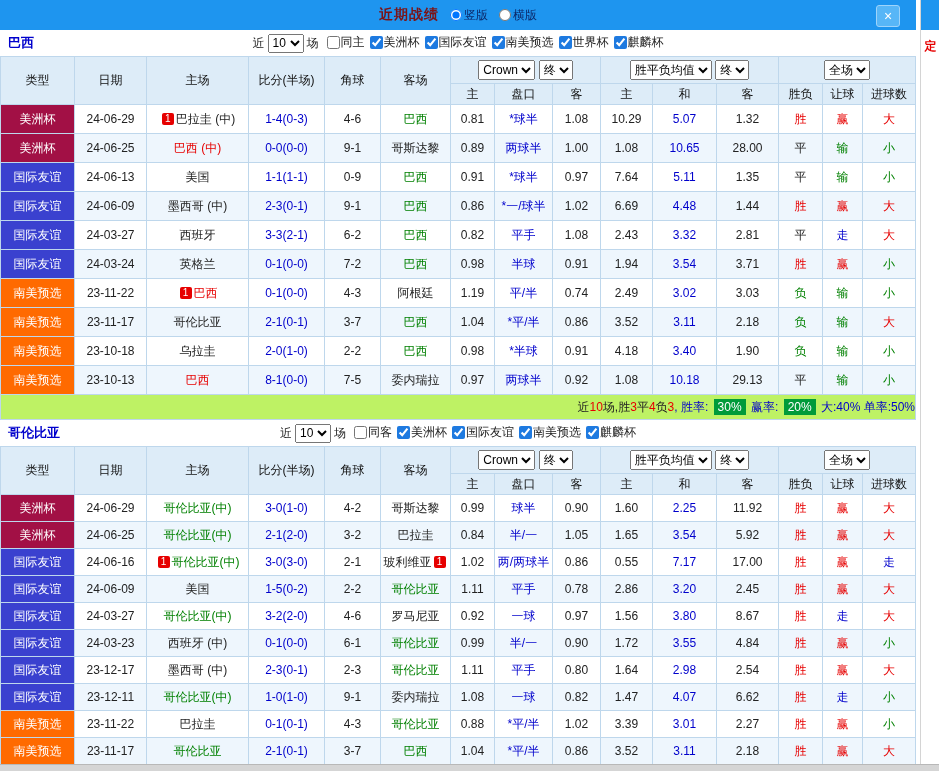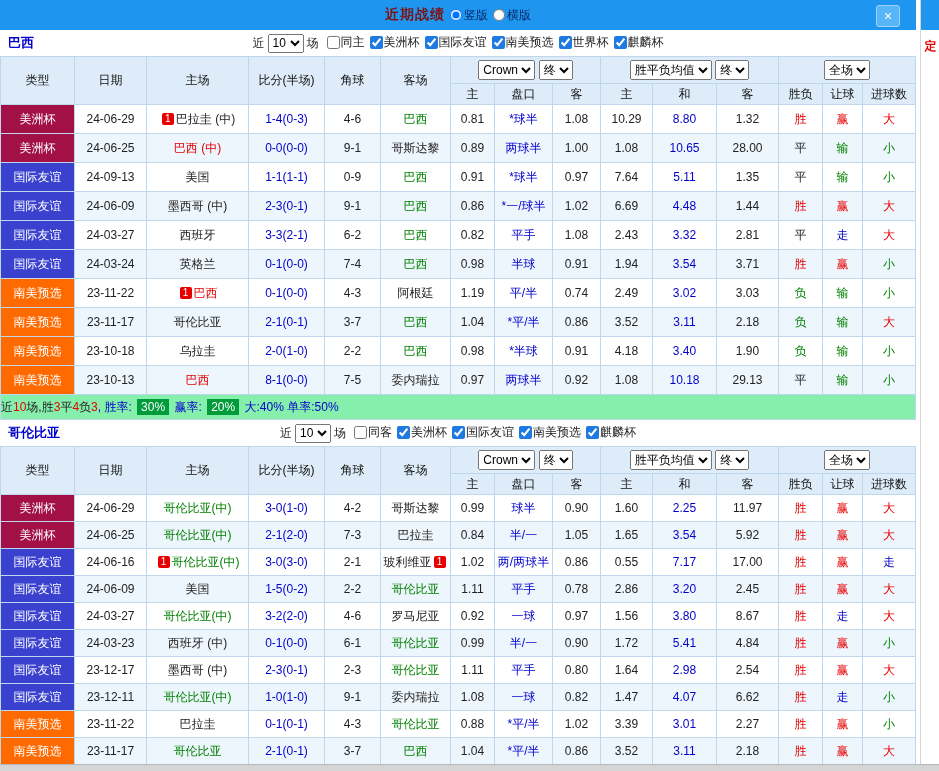--- a/index.html
+++ b/index.html
@@ -1,20 +1,20 @@
 <!DOCTYPE html>
 <html><head>
 <meta charset="utf-8">
 <style>
   html,body{margin:0;padding:0}
   body{width:939px;height:771px;overflow:hidden;position:relative;background:#fff;
        font-family:"Liberation Sans","DejaVu Sans",sans-serif;font-size:12px;color:#222}
   .popup{position:absolute;left:0;top:0;width:916px;background:#fff}
   
-  .titlebar{height:30px;background:#1e95ef;display:flex;align-items:center;justify-content:center;gap:5px;position:relative}
+  .titlebar{height:30px;background:#1e95ef;display:flex;align-items:center;justify-content:center;gap:11px;position:relative}
   .title{color:#7c1416;font-weight:bold;font-size:14px;letter-spacing:1px}
   .radio-opt{display:inline-flex;align-items:center;gap:2px;color:#0c2a6b;cursor:pointer}
   .radio-opt input{width:12px;height:12px;margin:0}
   .close{position:absolute;right:16px;top:5px;width:22px;height:20px;background:#57b6f7;color:#fff;
          text-align:center;line-height:20px;font-size:14px;border:1px solid #9ed4fb;border-radius:3px;cursor:pointer}
   
   .sec-head{height:26px;position:relative;display:flex;align-items:center;background:#fff}
   .team-label{position:absolute;left:8px;color:#0000cc;font-weight:bold;font-size:13px}
   .filters{margin:0 auto;display:flex;align-items:center;gap:3px}
   .filters select{height:19px;font-size:12px}
@@ -33,21 +33,21 @@
   td.type{color:#fff !important}
   td.type.copa{background:#a21045 !important}
   td.type.friendly{background:#3a41cf !important}
   td.type.qual{background:#ff6a00 !important}
   .c-red{color:#e60000}
   .c-green{color:#008000}
   .c-blue{color:#0000cc}
   .c-black{color:#222}
   .badge{display:inline-block;background:#e60000;color:#fff;font-size:10px;width:12px;height:12px;
          line-height:12px;text-align:center;border-radius:2px;margin:0 2px;vertical-align:1px}
-  .grid tfoot td{height:24px;background:#86efac;text-align:left}
+  .grid tfoot td{height:24px;background:#bef264;text-align:right}
   .summary .k{color:#222}
   .summary .r{color:#e60000}
   .summary .b{color:#0000cc}
   .summary .pg{background:#009b3a;color:#fff;padding:1px 4px;margin:0 2px}
   .summary .pr{background:#ee0000;color:#fff;padding:1px 4px;margin:0 2px}
   
   .right-strip{position:absolute;left:920px;top:0;width:19px;height:771px;background:#fff;border-left:1px solid #d4d4d4}
   .strip-top{height:30px;background:#1e95ef}
   .strip-label{margin-top:8px;text-align:center;color:#e60000;font-size:12px;font-weight:bold}
   .bottom-bar{position:absolute;left:0;top:764px;width:939px;height:7px;background:#d5d5d5;border-top:1px solid #b8b8b8}
@@ -155,21 +155,21 @@
             <td class="type copa">美洲杯</td>
             <td>24-06-29</td>
             <td><span class="badge">1</span><span class="c-black">巴拉圭 (中)</span></td>
             <td class="c-blue">1-4(0-3)</td>
             <td>4-6</td>
             <td><span class="c-green">巴西</span></td>
             <td>0.81</td>
             <td class="c-blue">*球半</td>
             <td>1.08</td>
             <td>10.29</td>
-            <td class="c-blue">8.80</td>
+            <td class="c-blue">5.07</td>
             <td>1.32</td>
             <td class="c-red">胜</td>
             <td class="c-red">赢</td>
             <td class="c-red">大</td>
           </tr>
           <tr>
             <td class="type copa">美洲杯</td>
             <td>24-06-25</td>
             <td><span class="c-red">巴西 (中)</span></td>
             <td class="c-blue">0-0(0-0)</td>
@@ -180,21 +180,21 @@
             <td>1.00</td>
             <td>1.08</td>
             <td class="c-blue">10.65</td>
             <td>28.00</td>
             <td class="c-black">平</td>
             <td class="c-green">输</td>
             <td class="c-green">小</td>
           </tr>
           <tr>
             <td class="type friendly">国际友谊</td>
-            <td>24-09-13</td>
+            <td>24-06-13</td>
             <td><span class="c-black">美国</span></td>
             <td class="c-blue">1-1(1-1)</td>
             <td>0-9</td>
             <td><span class="c-green">巴西</span></td>
             <td>0.91</td>
             <td class="c-blue">*球半</td>
             <td>0.97</td>
             <td>7.64</td>
             <td class="c-blue">5.11</td>
             <td>1.35</td>
@@ -234,21 +234,21 @@
             <td>2.81</td>
             <td class="c-black">平</td>
             <td class="c-blue">走</td>
             <td class="c-red">大</td>
           </tr>
           <tr>
             <td class="type friendly">国际友谊</td>
             <td>24-03-24</td>
             <td><span class="c-black">英格兰</span></td>
             <td class="c-blue">0-1(0-0)</td>
-            <td>7-4</td>
+            <td>7-2</td>
             <td><span class="c-green">巴西</span></td>
             <td>0.98</td>
             <td class="c-blue">半球</td>
             <td>0.91</td>
             <td>1.94</td>
             <td class="c-blue">3.54</td>
             <td>3.71</td>
             <td class="c-red">胜</td>
             <td class="c-red">赢</td>
             <td class="c-green">小</td>
@@ -413,31 +413,31 @@
             <td>24-06-29</td>
             <td><span class="c-green">哥伦比亚(中)</span></td>
             <td class="c-blue">3-0(1-0)</td>
             <td>4-2</td>
             <td><span class="c-black">哥斯达黎</span></td>
             <td>0.99</td>
             <td class="c-blue">球半</td>
             <td>0.90</td>
             <td>1.60</td>
             <td class="c-blue">2.25</td>
-            <td>11.97</td>
+            <td>11.92</td>
             <td class="c-red">胜</td>
             <td class="c-red">赢</td>
             <td class="c-red">大</td>
           </tr>
           <tr>
             <td class="type copa">美洲杯</td>
             <td>24-06-25</td>
             <td><span class="c-green">哥伦比亚(中)</span></td>
             <td class="c-blue">2-1(2-0)</td>
-            <td>7-3</td>
+            <td>3-2</td>
             <td><span class="c-black">巴拉圭</span></td>
             <td>0.84</td>
             <td class="c-blue">半/一</td>
             <td>1.05</td>
             <td>1.65</td>
             <td class="c-blue">3.54</td>
             <td>5.92</td>
             <td class="c-red">胜</td>
             <td class="c-red">赢</td>
             <td class="c-red">大</td>
@@ -497,21 +497,21 @@
             <td class="type friendly">国际友谊</td>
             <td>24-03-23</td>
             <td><span class="c-black">西班牙 (中)</span></td>
             <td class="c-blue">0-1(0-0)</td>
             <td>6-1</td>
             <td><span class="c-green">哥伦比亚</span></td>
             <td>0.99</td>
             <td class="c-blue">半/一</td>
             <td>0.90</td>
             <td>1.72</td>
-            <td class="c-blue">5.41</td>
+            <td class="c-blue">3.55</td>
             <td>4.84</td>
             <td class="c-red">胜</td>
             <td class="c-red">赢</td>
             <td class="c-green">小</td>
           </tr>
           <tr>
             <td class="type friendly">国际友谊</td>
             <td>23-12-17</td>
             <td><span class="c-black">墨西哥 (中)</span></td>
             <td class="c-blue">2-3(0-1)</td>

